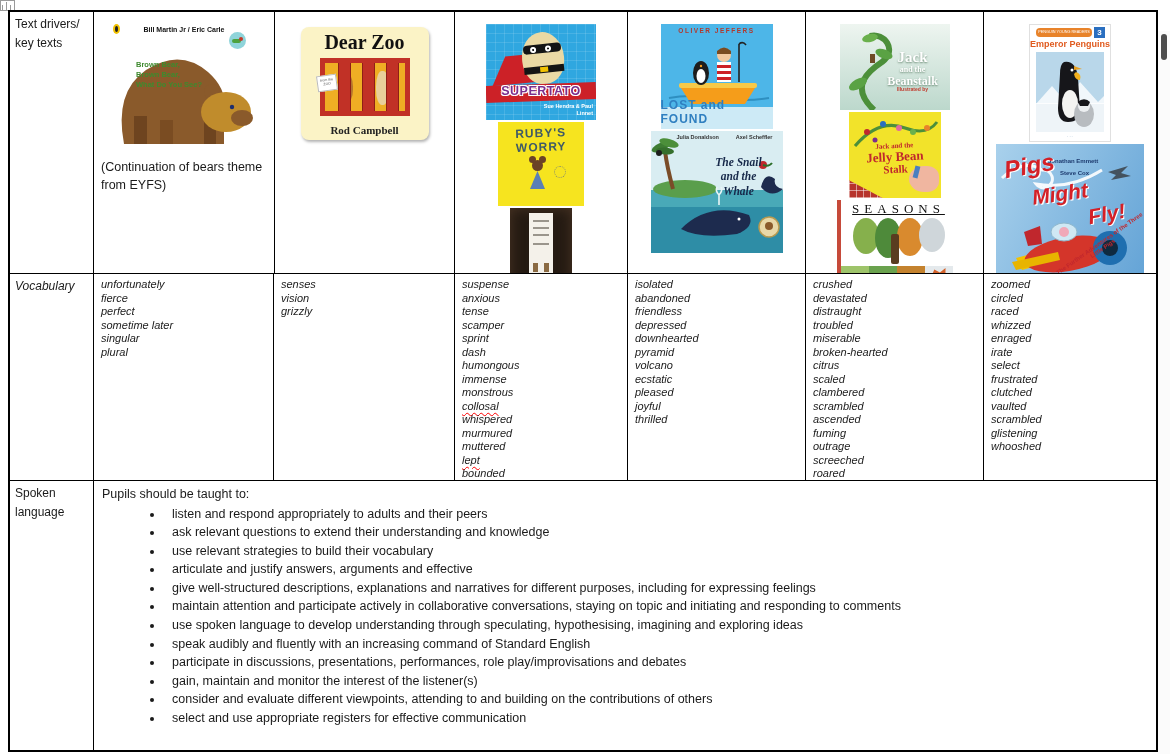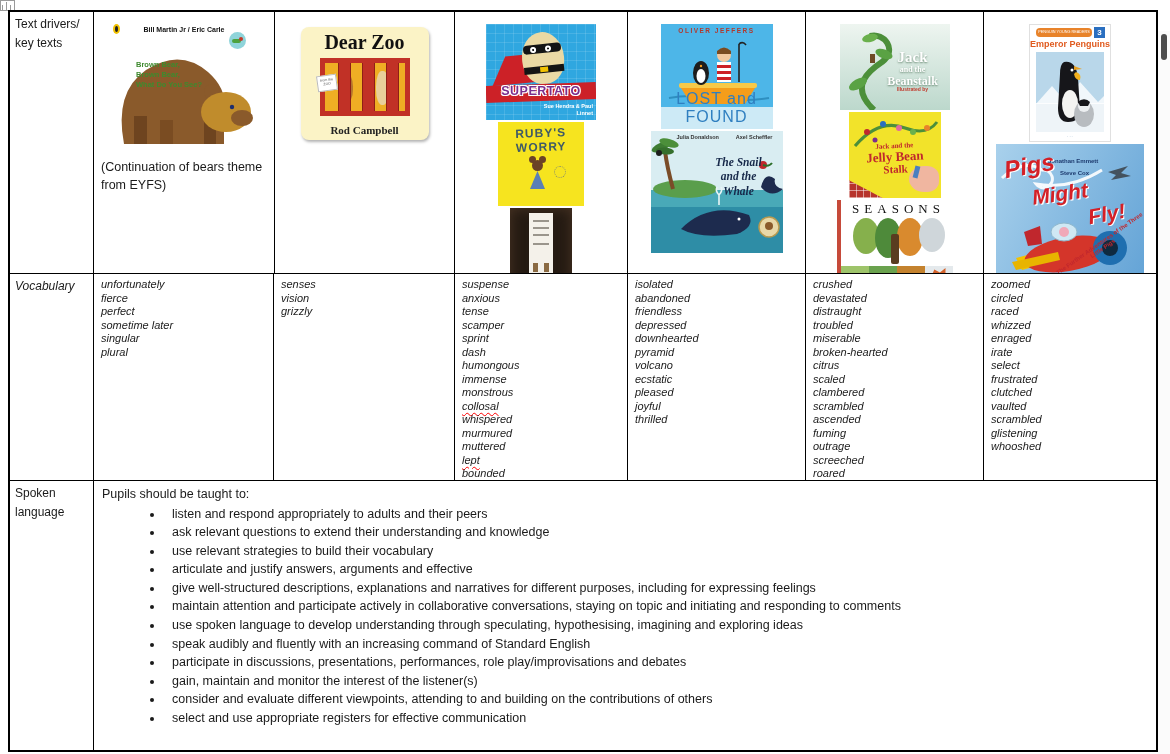--- a/index.html
+++ b/index.html
@@ -76,21 +76,21 @@
   .rw-worry{position:absolute;left:56px;top:44px;width:10px;height:10px;border:1.5px dotted #8a8f6a;border-radius:50%;}
   
   .db{width:62px;height:77px;background:#241a12;box-shadow:inset 0 0 14px #4a3525;}
   .db-panel{position:absolute;left:19px;top:5px;width:24px;height:62px;background:#f4f1ea;}
   .db-line{position:absolute;left:4px;width:16px;height:2px;background:#9a958c;}
   .db-fig{position:absolute;bottom:3px;width:5px;height:9px;background:#8a6a42;}
   
   .lf{width:112px;height:105px;background:#4db6e8;}
   .lf-author{position:absolute;top:3px;left:0;width:100%;text-align:center;font-size:6.5px;font-weight:bold;color:#b03a2e;letter-spacing:1.5px;}
   .lf-band{position:absolute;bottom:0;left:0;width:100%;height:22px;background:#cdeaf6;}
-  .lf-title{position:absolute;bottom:3px;left:0;width:100%;text-align:center;font-size:16px;font-weight:normal;color:#2f7fc0;letter-spacing:1px;}
+  .lf-title{position:absolute;bottom:3px;left:0;width:100%;font-size:12px;font-weight:bold;color:#2f7fc0;letter-spacing:1px;}
   
   .sw{width:132px;height:122px;background:linear-gradient(#d9edf2 0 48%,#49a9b8 48% 62%,#2e8da6 62% 100%);}
   .sw-a{position:absolute;top:3px;font-size:5.5px;font-weight:bold;color:#333;}
   .sw-t{position:absolute;right:8px;top:24px;width:72px;text-align:center;font-family:"Liberation Serif","DejaVu Serif",serif;font-style:italic;font-weight:bold;font-size:11.5px;color:#17294a;line-height:1.25;}
   
   .jb{width:110px;height:86px;background:linear-gradient(#eef5f0,#bcd8cc);}
   .jb-t{position:absolute;right:6px;top:14px;width:62px;text-align:center;color:#fff;font-family:"Liberation Serif","DejaVu Serif",serif;font-weight:bold;text-shadow:0 1px 2px rgba(40,80,50,.6);margin-top:12px;}
   .jb-t .l1{font-size:15px;display:block;line-height:1;}
   .jb-t .l2{font-size:8px;display:block;line-height:1.3;}
   .jb-t .l3{font-size:12px;display:block;line-height:1.1;}
@@ -99,21 +99,21 @@
   .jy{width:92px;height:86px;background:#f2e32a;}
   .jy-t{position:absolute;left:0;top:30px;width:100%;text-align:center;color:#c0272d;font-family:"Liberation Serif","DejaVu Serif",serif;font-weight:bold;transform:rotate(-3deg);}
   .jy-t .l1{font-size:7px;display:block;}
   .jy-t .l2{font-size:13px;display:block;line-height:1;}
   .jy-t .l3{font-size:11px;display:block;line-height:1.1;}
   .jy-hand{position:absolute;right:2px;bottom:6px;width:30px;height:26px;background:#f0b6a0;border-radius:50% 40% 40% 50%;}
   .jy-boy{position:absolute;right:22px;bottom:20px;width:5px;height:12px;background:#4a7fc0;transform:rotate(14deg);}
   .jy-plaid{position:absolute;left:0;bottom:0;width:34px;height:22px;background:#b7342c;background-image:linear-gradient(rgba(255,255,255,.5) 1px,transparent 1px),linear-gradient(90deg,rgba(255,255,255,.5) 1px,transparent 1px);background-size:7px 7px;clip-path:polygon(0 100%,0 18%,100% 100%);}
   
   .se{width:116px;height:80px;background:#fff;box-shadow:inset 4px 0 0 #c64a3a;}
-  .se-t{position:absolute;top:1px;left:10px;width:104px;text-align:center;font-family:"Liberation Serif","DejaVu Serif",serif;font-size:13px;color:#111;letter-spacing:5px;}
+  .se-t{position:absolute;top:1px;left:10px;width:104px;text-align:center;font-family:"Liberation Serif","DejaVu Serif",serif;font-size:13px;color:#111;letter-spacing:5px;text-decoration:underline;}
   .se-can{position:absolute;top:18px;border-radius:50%;}
   .se-trunk{position:absolute;left:54px;top:34px;width:8px;height:30px;background:#5a3c20;border-radius:2px;}
   .se-ground{position:absolute;bottom:0;height:14px;}
   .se-fox{position:absolute;right:7px;bottom:4px;width:14px;height:8px;background:#d4622a;clip-path:polygon(0 100%,20% 20%,60% 55%,100% 0,100% 100%);}
   
   .ep{width:82px;height:118px;background:#fff;border:1px solid #e0e0e0;box-sizing:border-box;}
   .ep-banner{position:absolute;left:6px;top:3px;width:56px;height:9px;background:#e8832a;border-radius:4px;color:#fff;font-size:3.8px;line-height:9px;text-align:center;overflow:hidden;}
   .ep-lvl{position:absolute;right:5px;top:2px;width:11px;height:11px;background:#2a6fc0;color:#fff;font-size:8px;font-weight:bold;text-align:center;line-height:11px;}
   .ep-title{position:absolute;top:14px;left:0;width:100%;text-align:center;font-size:9px;font-weight:bold;color:#e05a1e;}
   .ep-scene{position:absolute;left:6px;top:27px;width:68px;height:80px;background:linear-gradient(#b9d7ea 0 64%,#eef4f8 64% 100%);}

